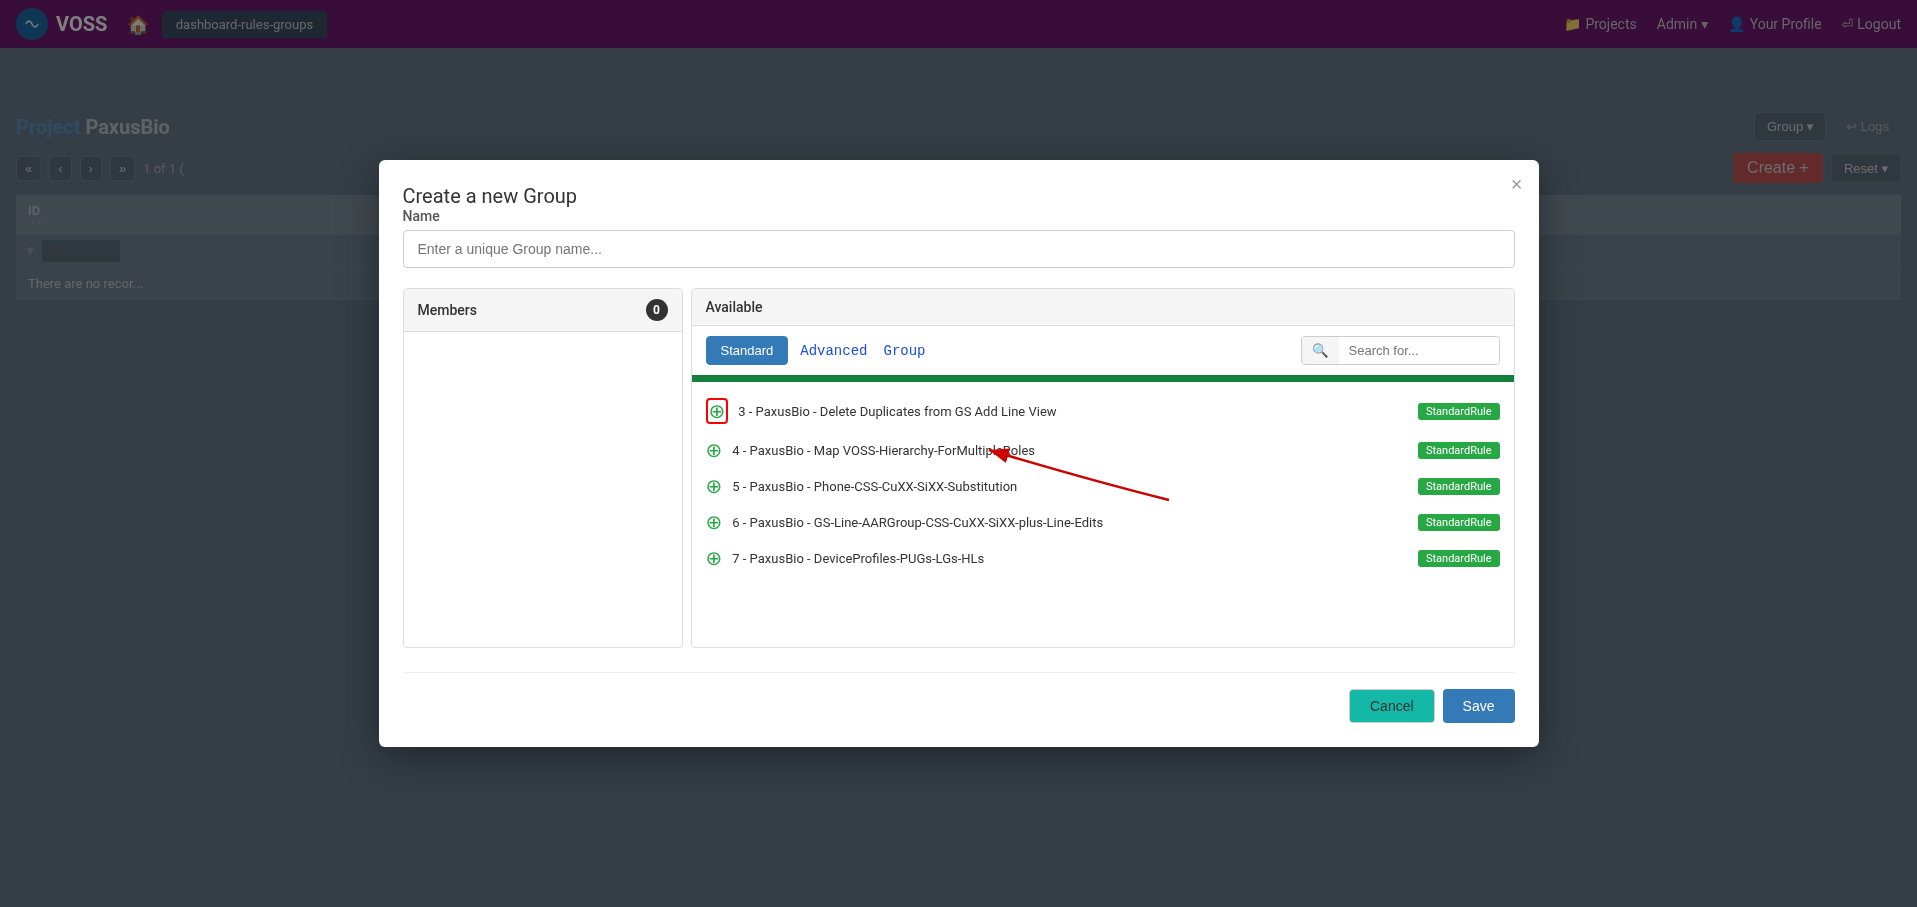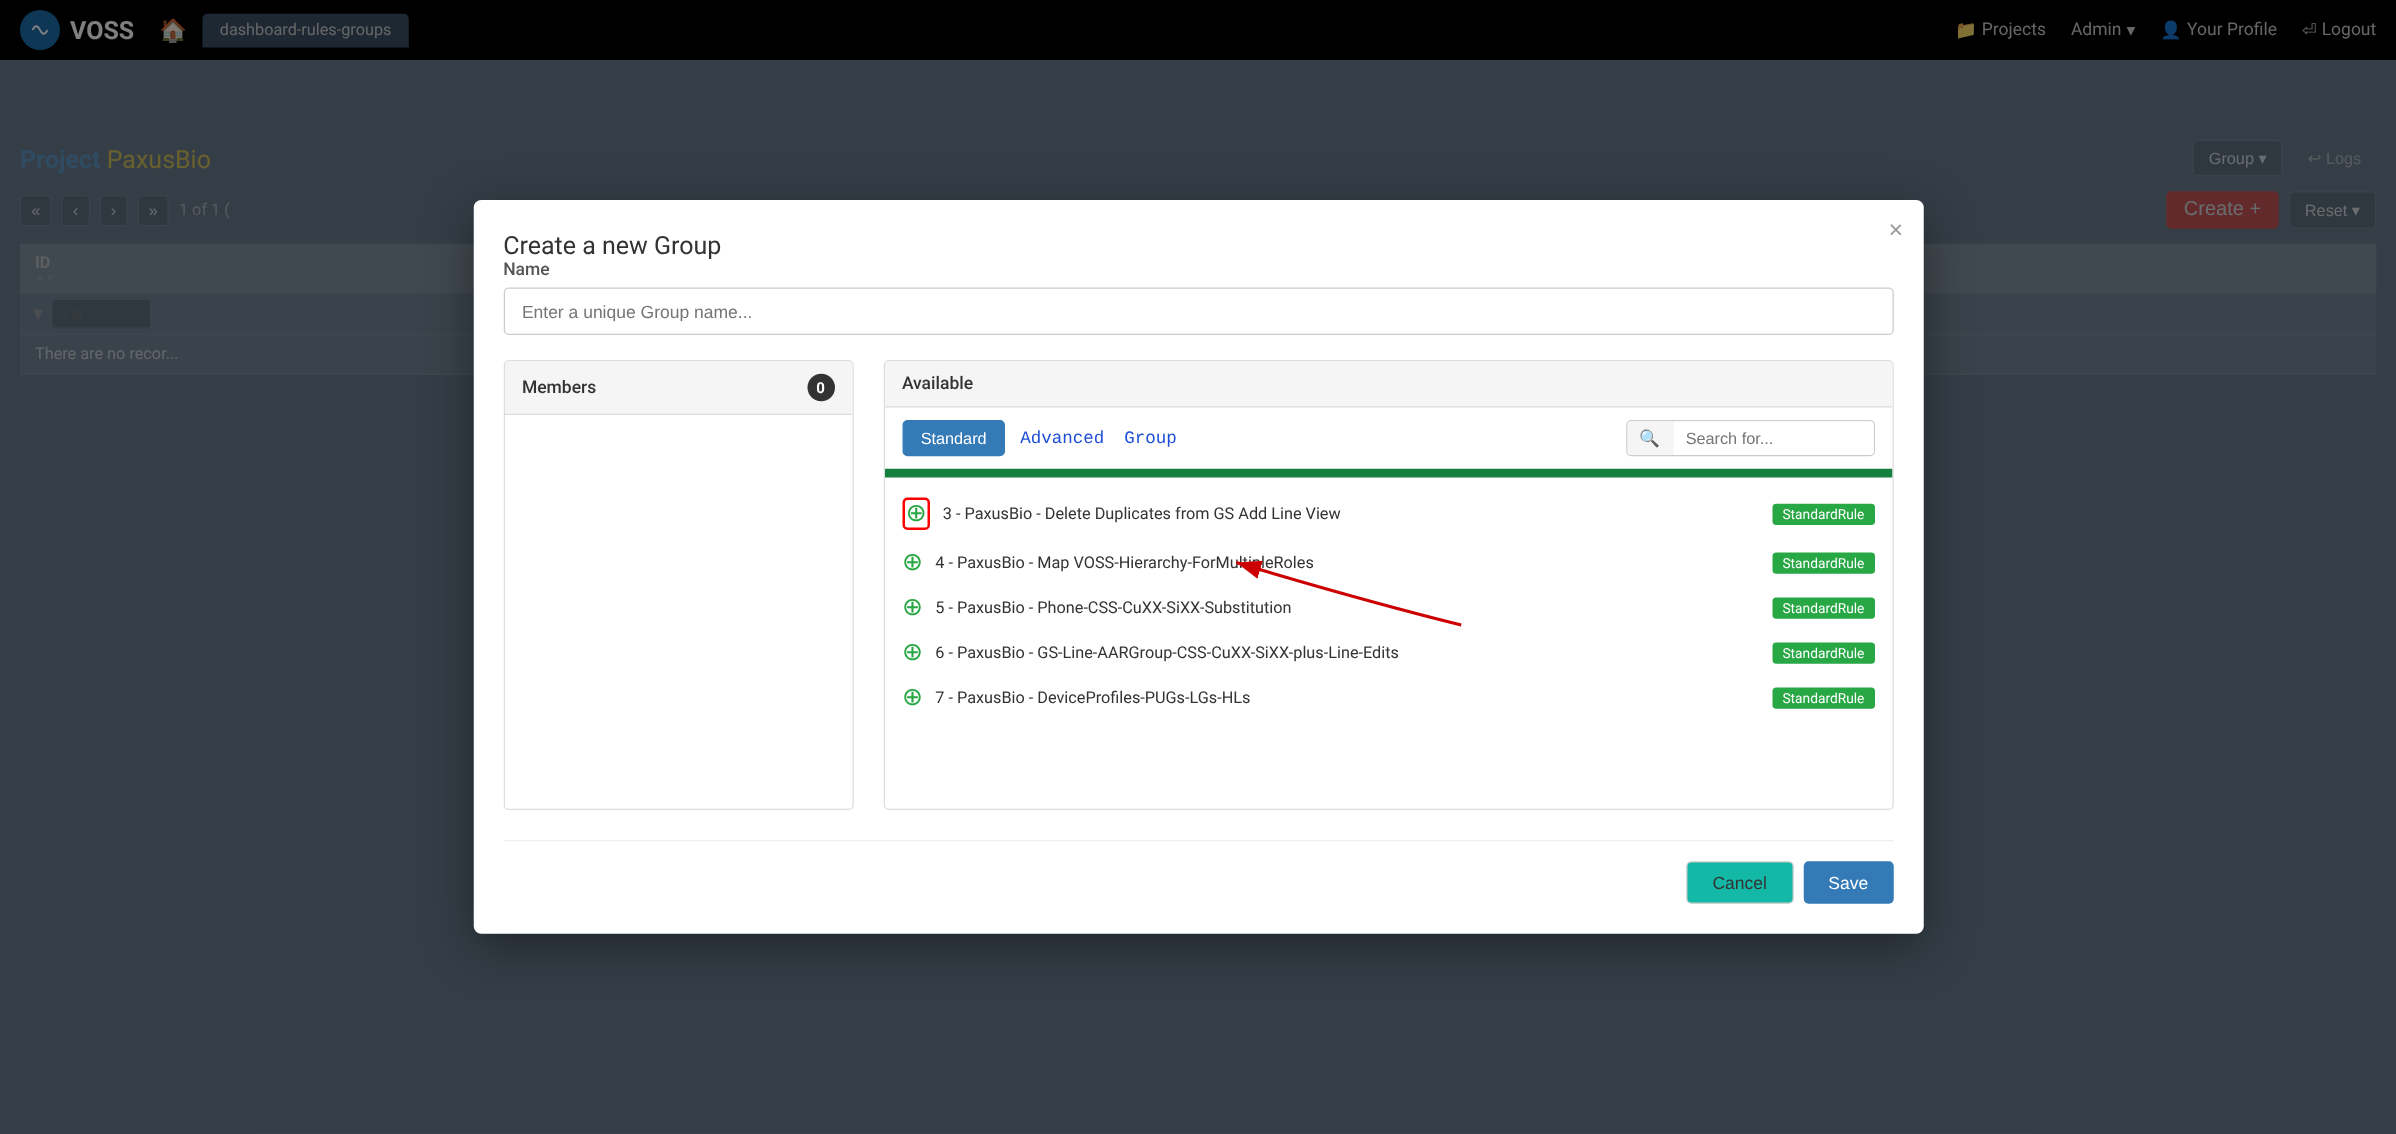--- a/index.html
+++ b/index.html
@@ -1,20 +1,20 @@
 <!DOCTYPE html>
 <html><head>
   <meta charset="utf-8">
   <style>
     * { box-sizing: border-box; margin: 0; padding: 0; }
     body { font-family: -apple-system, BlinkMacSystemFont, 'Segoe UI', Roboto, sans-serif; font-size: 14px; background: #5a6a7a; min-height: 907px; }
 
     
     .navbar {
-      background: #000000;
+      background: #701a75;
       height: 48px;
       display: flex;
       align-items: center;
       padding: 0 16px;
       position: fixed;
       top: 0; left: 0; right: 0;
       z-index: 10;
     }
     .navbar-brand {
       display: flex;
@@ -145,21 +145,21 @@
       padding: 10px 14px;
       font-size: 14px;
       color: #999;
       margin-bottom: 20px;
       outline: none;
     }
 
     
     .panels-row {
       display: flex;
-      gap: 24px;
+      gap: 8px;
       min-height: 360px;
     }
     .members-panel {
       width: 280px;
       flex-shrink: 0;
       border: 1px solid #ddd;
       border-radius: 4px;
       overflow: hidden;
     }
     .members-header {
@@ -309,21 +309,21 @@
       <span>Logout</span>
     </a>
   </div>
 </nav>
 
 <div class="page-bg"></div>
 
 <div class="page-content" style="margin-top:48px; opacity:0.7;">
   <div class="page-header">
     <div class="page-title">
-      <span>Project </span><span style="color:#fde047;font-weight:normal;text-align:right;">PaxusBio</span>
+      <span>Project </span><span style="color:#e5e5e5;font-weight:bold;text-align:right;">PaxusBio</span>
     </div>
     <div class="toolbar-right">
       <button class="btn-tools"><span>Group</span> ▾</button>
       <button class="btn-logs">↩ <span>Logs</span></button>
     </div>
   </div>
   <div class="sub-toolbar">
     <button class="btn-nav">«</button>
     <button class="btn-nav">‹</button>
     <button class="btn-nav">›</button>

